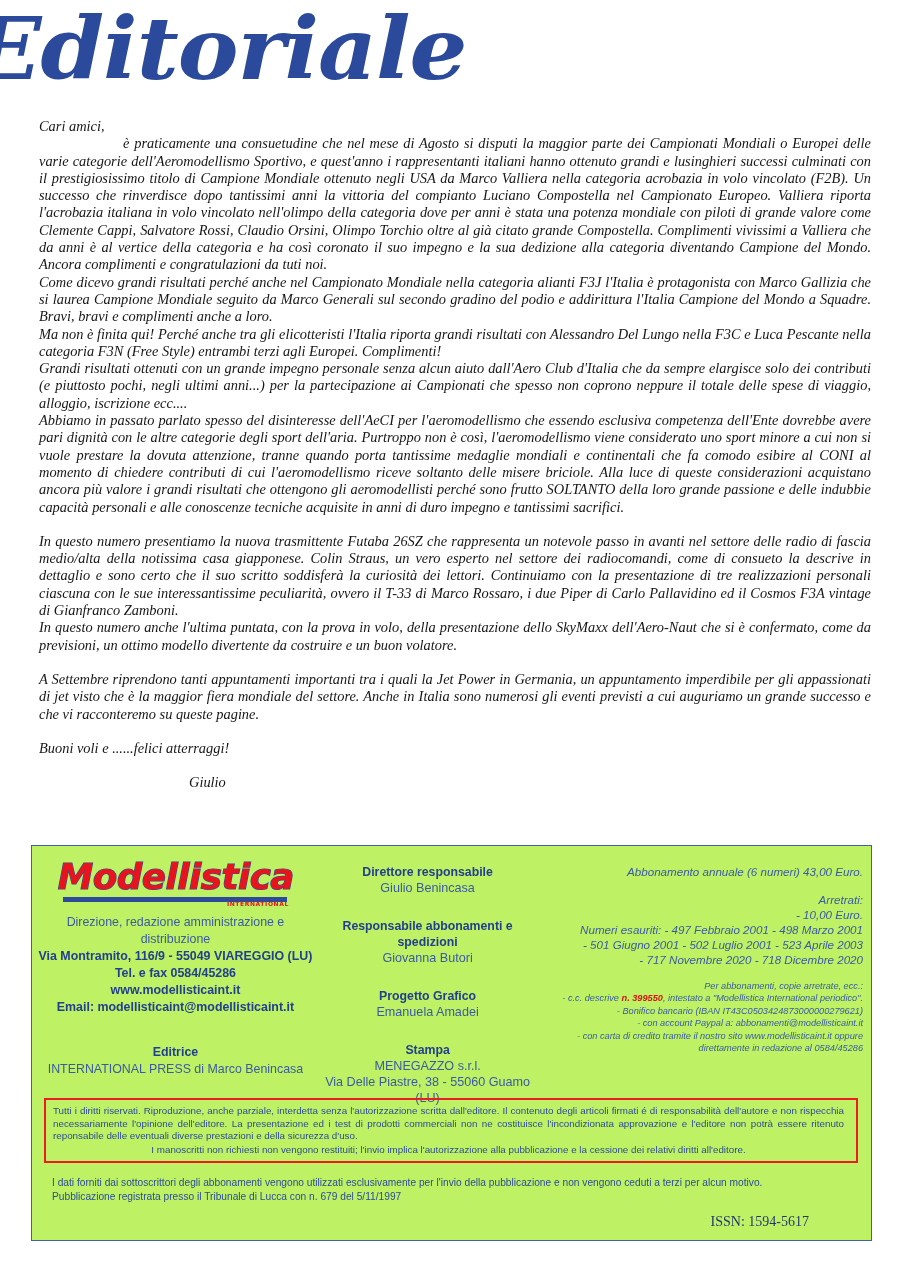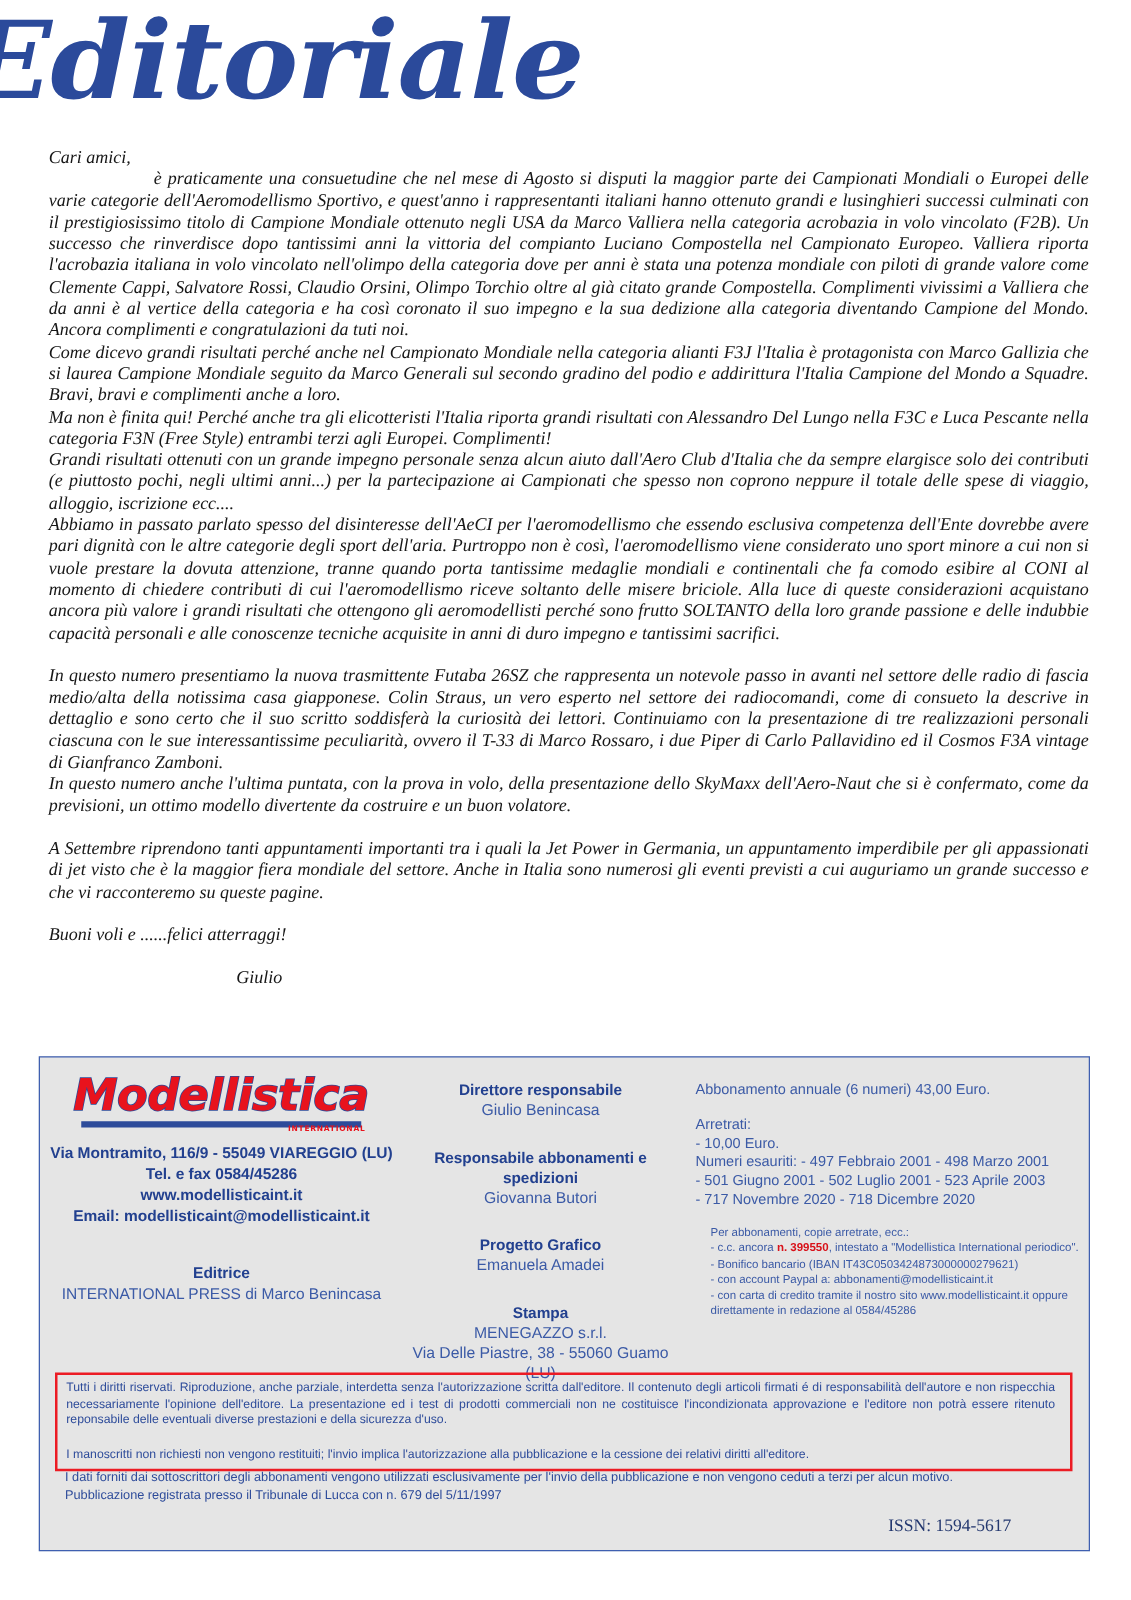--- a/index.html
+++ b/index.html
@@ -72,21 +72,21 @@
 
   
   .colophon {
     position: absolute;
     left: 31px;
     top: 845px;
     width: 841px;
     height: 396px;
     border: 1px solid #3f5fb0;
     box-sizing: border-box;
-    background: #e5e5e5;
+    background: #bef264;
   }
 
   .colophon-cols {
     display: flex;
     align-items: flex-start;
     padding: 10px 0 0 0;
     height: 238px;
     box-sizing: border-box;
   }
   .col {
@@ -98,22 +98,23 @@
     text-align: center;
     padding-top: 2px;
   }
   .col-mid {
     width: 244px;
     text-align: center;
     padding-top: 8px;
   }
   .col-right {
     flex: 1;
-    text-align: left;
+    text-align: right;
     padding: 8px 8px 0 14px;
+    font-style: italic;
   }
 
   
   .logo-wrap {
     position: relative;
     height: 46px;
     margin-bottom: 10px;
   }
   .logo-text {
     font-family: "DejaVu Sans", sans-serif;
@@ -205,22 +206,22 @@
   }
   .legal-p {
     font-family: "Liberation Sans", sans-serif;
     font-size: 9.8px;
     line-height: 12.6px;
     color: #2d4b9a;
     text-align: justify;
     margin: 0;
   }
   .legal-p.second {
-    text-align: left;
-    margin-top: 15px;
+    text-align: center;
+    margin-top: 1px;
   }
 
   .post-legal {
     position: absolute;
     left: 20px;
     top: 330px;
     width: 800px;
   }
   .post-legal p {
     font-family: "Liberation Sans", sans-serif;
@@ -262,20 +263,21 @@
 <div class="colophon">
 
   <div class="colophon-cols">
 
     <div class="col col-left">
       <div class="logo-wrap">
         <span class="logo-text">Modellistica</span>
         <span class="logo-bar"></span>
         <span class="logo-sub">INTERNATIONAL</span>
       </div>
+      <div class="l-reg">Direzione, redazione amministrazione e distribuzione</div>
       <div class="l-bold">Via Montramito, 116/9 - 55049 VIAREGGIO (LU)</div>
       <div class="l-bold">Tel. e fax 0584/45286</div>
       <div class="l-bold">www.modellisticaint.it</div>
       <div class="l-bold">Email: modellisticaint@modellisticaint.it</div>
       <div class="spacer-26"></div>
       <div class="l-bold">Editrice</div>
       <div class="l-reg">INTERNATIONAL PRESS di Marco Benincasa</div>
     </div>
 
     <div class="col col-mid">
@@ -296,21 +298,21 @@
     <div class="col col-right">
       <div class="r-line">Abbonamento annuale (6 numeri) 43,00 Euro.</div>
       <div class="r-gap"></div>
       <div class="r-line">Arretrati:</div>
       <div class="r-line"> - 10,00 Euro.</div>
       <div class="r-line">Numeri esauriti: - 497 Febbraio 2001 - 498 Marzo 2001</div>
       <div class="r-line"> - 501 Giugno 2001 - 502 Luglio 2001 - 523 Aprile 2003</div>
       <div class="r-line"> - 717 Novembre 2020 - 718 Dicembre 2020</div>
       <div class="r-gap"></div>
       <div class="r-small">Per abbonamenti, copie arretrate, ecc.:</div>
-      <div class="r-small"><span>- c.c. ancora </span><b>n. 399550</b><span>, intestato a "Modellistica International periodico".</span></div>
+      <div class="r-small"><span>- c.c. descrive </span><b>n. 399550</b><span>, intestato a "Modellistica International periodico".</span></div>
       <div class="r-small">- Bonifico bancario (IBAN IT43C0503424873000000279621)</div>
       <div class="r-small">- con account Paypal a: abbonamenti@modellisticaint.it</div>
       <div class="r-small">- con carta di credito tramite il nostro sito www.modellisticaint.it oppure</div>
       <div class="r-small">direttamente in redazione al 0584/45286</div>
     </div>
   </div>
 
   <div class="legal-box">
     <p class="legal-p">Tutti i diritti riservati. Riproduzione, anche parziale, interdetta senza l'autorizzazione scritta dall'editore. Il contenuto degli articoli firmati é di responsabilità dell'autore e non rispecchia necessariamente l'opinione dell'editore. La presentazione ed i test di prodotti commerciali non ne costituisce l'incondizionata approvazione e l'editore non potrà essere ritenuto reponsabile delle eventuali diverse prestazioni e della sicurezza d'uso.</p>
     <p class="legal-p second">I manoscritti non richiesti non vengono restituiti; l'invio implica l'autorizzazione alla pubblicazione e la cessione dei relativi diritti all'editore.</p>

